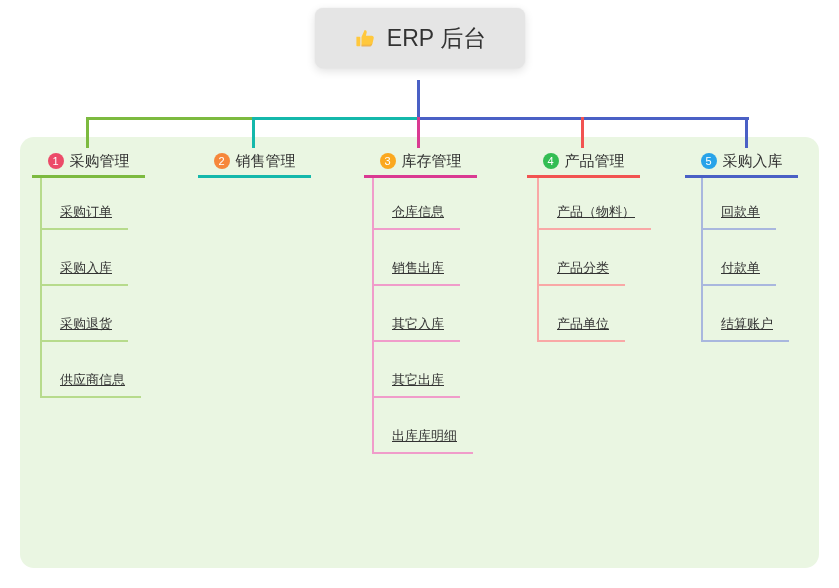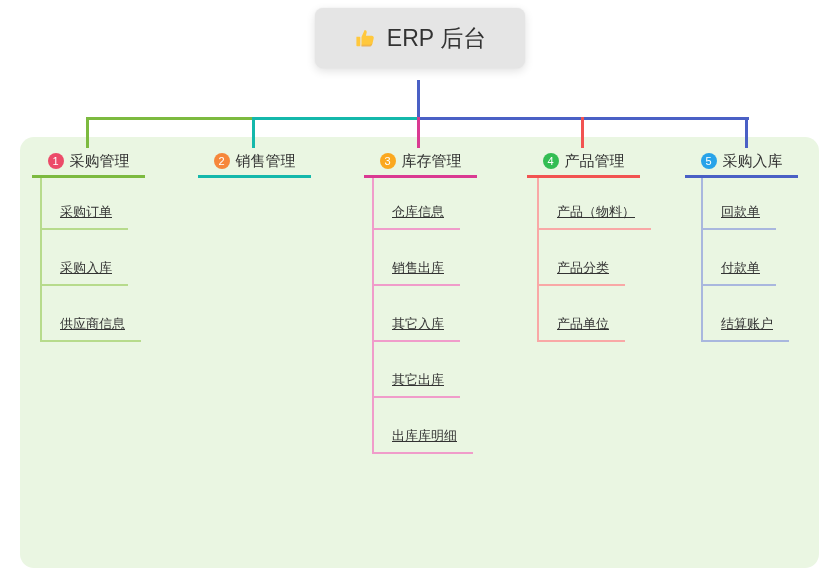--- a/index.html
+++ b/index.html
@@ -133,20 +133,21 @@
   </div>
 
   <div class="branch branch-1" style="--c: #7CBA3F; --cl: #B7DB8C; --badge: #EC4B69;">
     <div class="topic">
       <span class="badge">1</span>
       <span>采购管理</span>
     </div>
     <div class="children">
       <div class="child">采购订单</div>
       <div class="child">采购入库</div>
+      <div class="child">采购退货</div>
       <div class="child">供应商信息</div>
     </div>
   </div>
 
   <div class="branch branch-2" style="--c: #14B8AB; --cl: #8BDAD2; --badge: #F6873B;">
     <div class="topic">
       <span class="badge">2</span>
       <span>销售管理</span>
     </div>
   </div>

